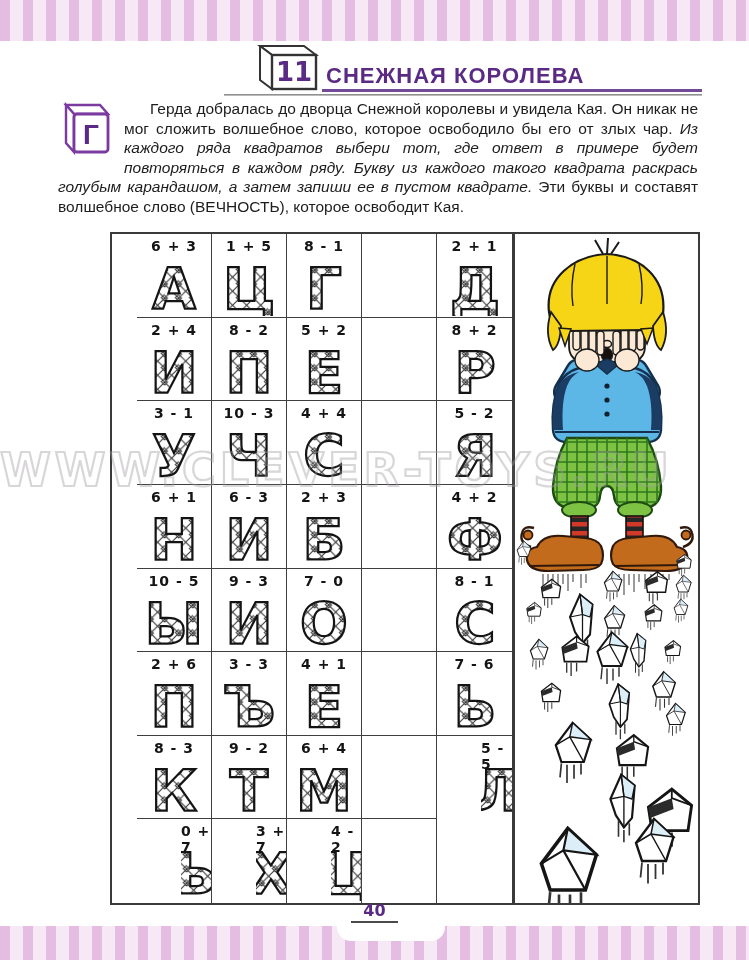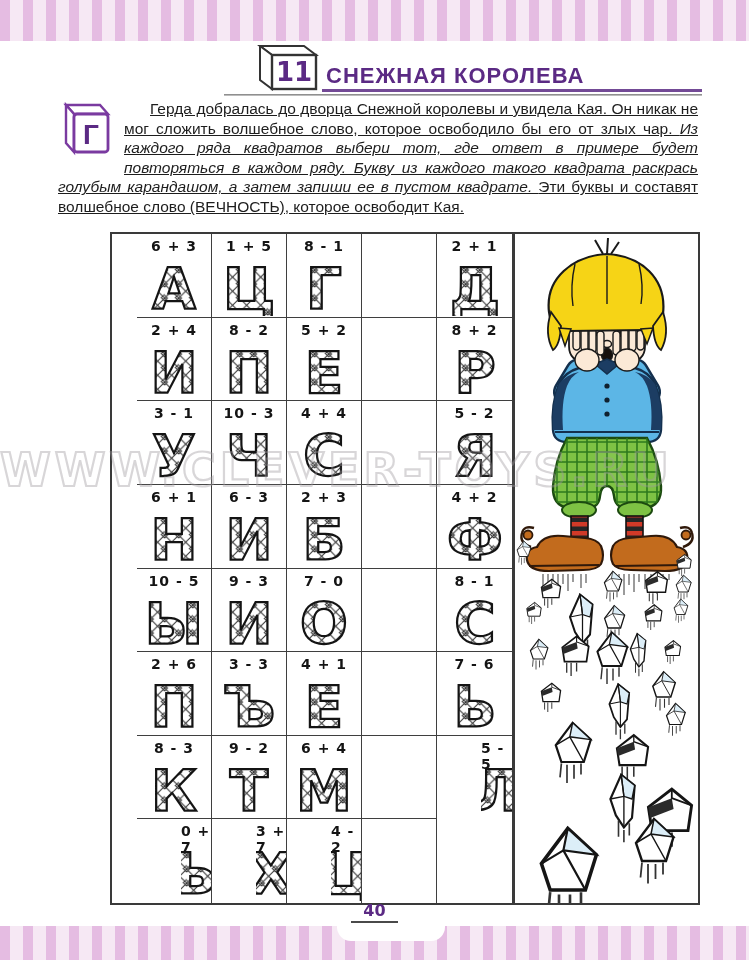--- a/index.html
+++ b/index.html
@@ -11,21 +11,21 @@
   .stripes.bottom{top:926px;height:34px;}
   .notch{position:absolute;top:926px;left:337px;width:108px;height:15px;background:#fff;
        border-radius:0 0 14px 14px;}
   .pagenum{position:absolute;top:901px;left:0;width:749px;text-align:center;}
   .pagenum span{display:inline-block;color:var(--accent);font-weight:bold;font-size:16px;
        padding:0 12px 1px 12px;border-bottom:2.2px solid #4a4a4a;font-family:"DejaVu Sans",sans-serif;}
   .header-svg{position:absolute;left:224px;top:45px;}
   .header-svg text.num{font:bold 26px "DejaVu Sans",sans-serif;fill:var(--accent);}
   .header-svg text.title{font:bold 22px "Liberation Sans",sans-serif;fill:var(--accent);letter-spacing:1px;}
   .intro{position:absolute;left:58px;top:99px;width:640px;color:#1d1d1d;}
-  .intro p{margin:0;font-size:15.5px;line-height:19.6px;text-align:justify;text-indent:26px;text-decoration:underline;}
+  .intro p{margin:0;font-size:15.5px;line-height:19.6px;text-align:justify;text-indent:26px;}
   .gcube{float:left;margin:3px 12px 2px 0;}
   .gcube text{font:bold 28px "Liberation Sans",sans-serif;fill:var(--accent);}
   .grid{position:absolute;left:110px;top:232px;width:404px;height:673px;border:2px solid #3a3a3a;
        display:grid;grid-template-columns:repeat(5,1fr);grid-auto-rows:1fr;background:#fff;box-sizing:border-box;padding-left:25px;}
   .cell{border-right:1.4px solid #3f3f3f;border-bottom:1.4px solid #3f3f3f;
        display:flex;flex-direction:column;align-items:center;overflow:hidden;}
   .cell:nth-child(5n){border-right:none;}
   .cell:nth-last-child(-n+5){border-bottom:none;margin-left:44px;}
   .expr{font:bold 14px "DejaVu Sans",sans-serif;color:#141414;letter-spacing:1px;margin-top:4px;height:18px;}
   svg.mosaic{width:78px;height:60px;display:block;}

